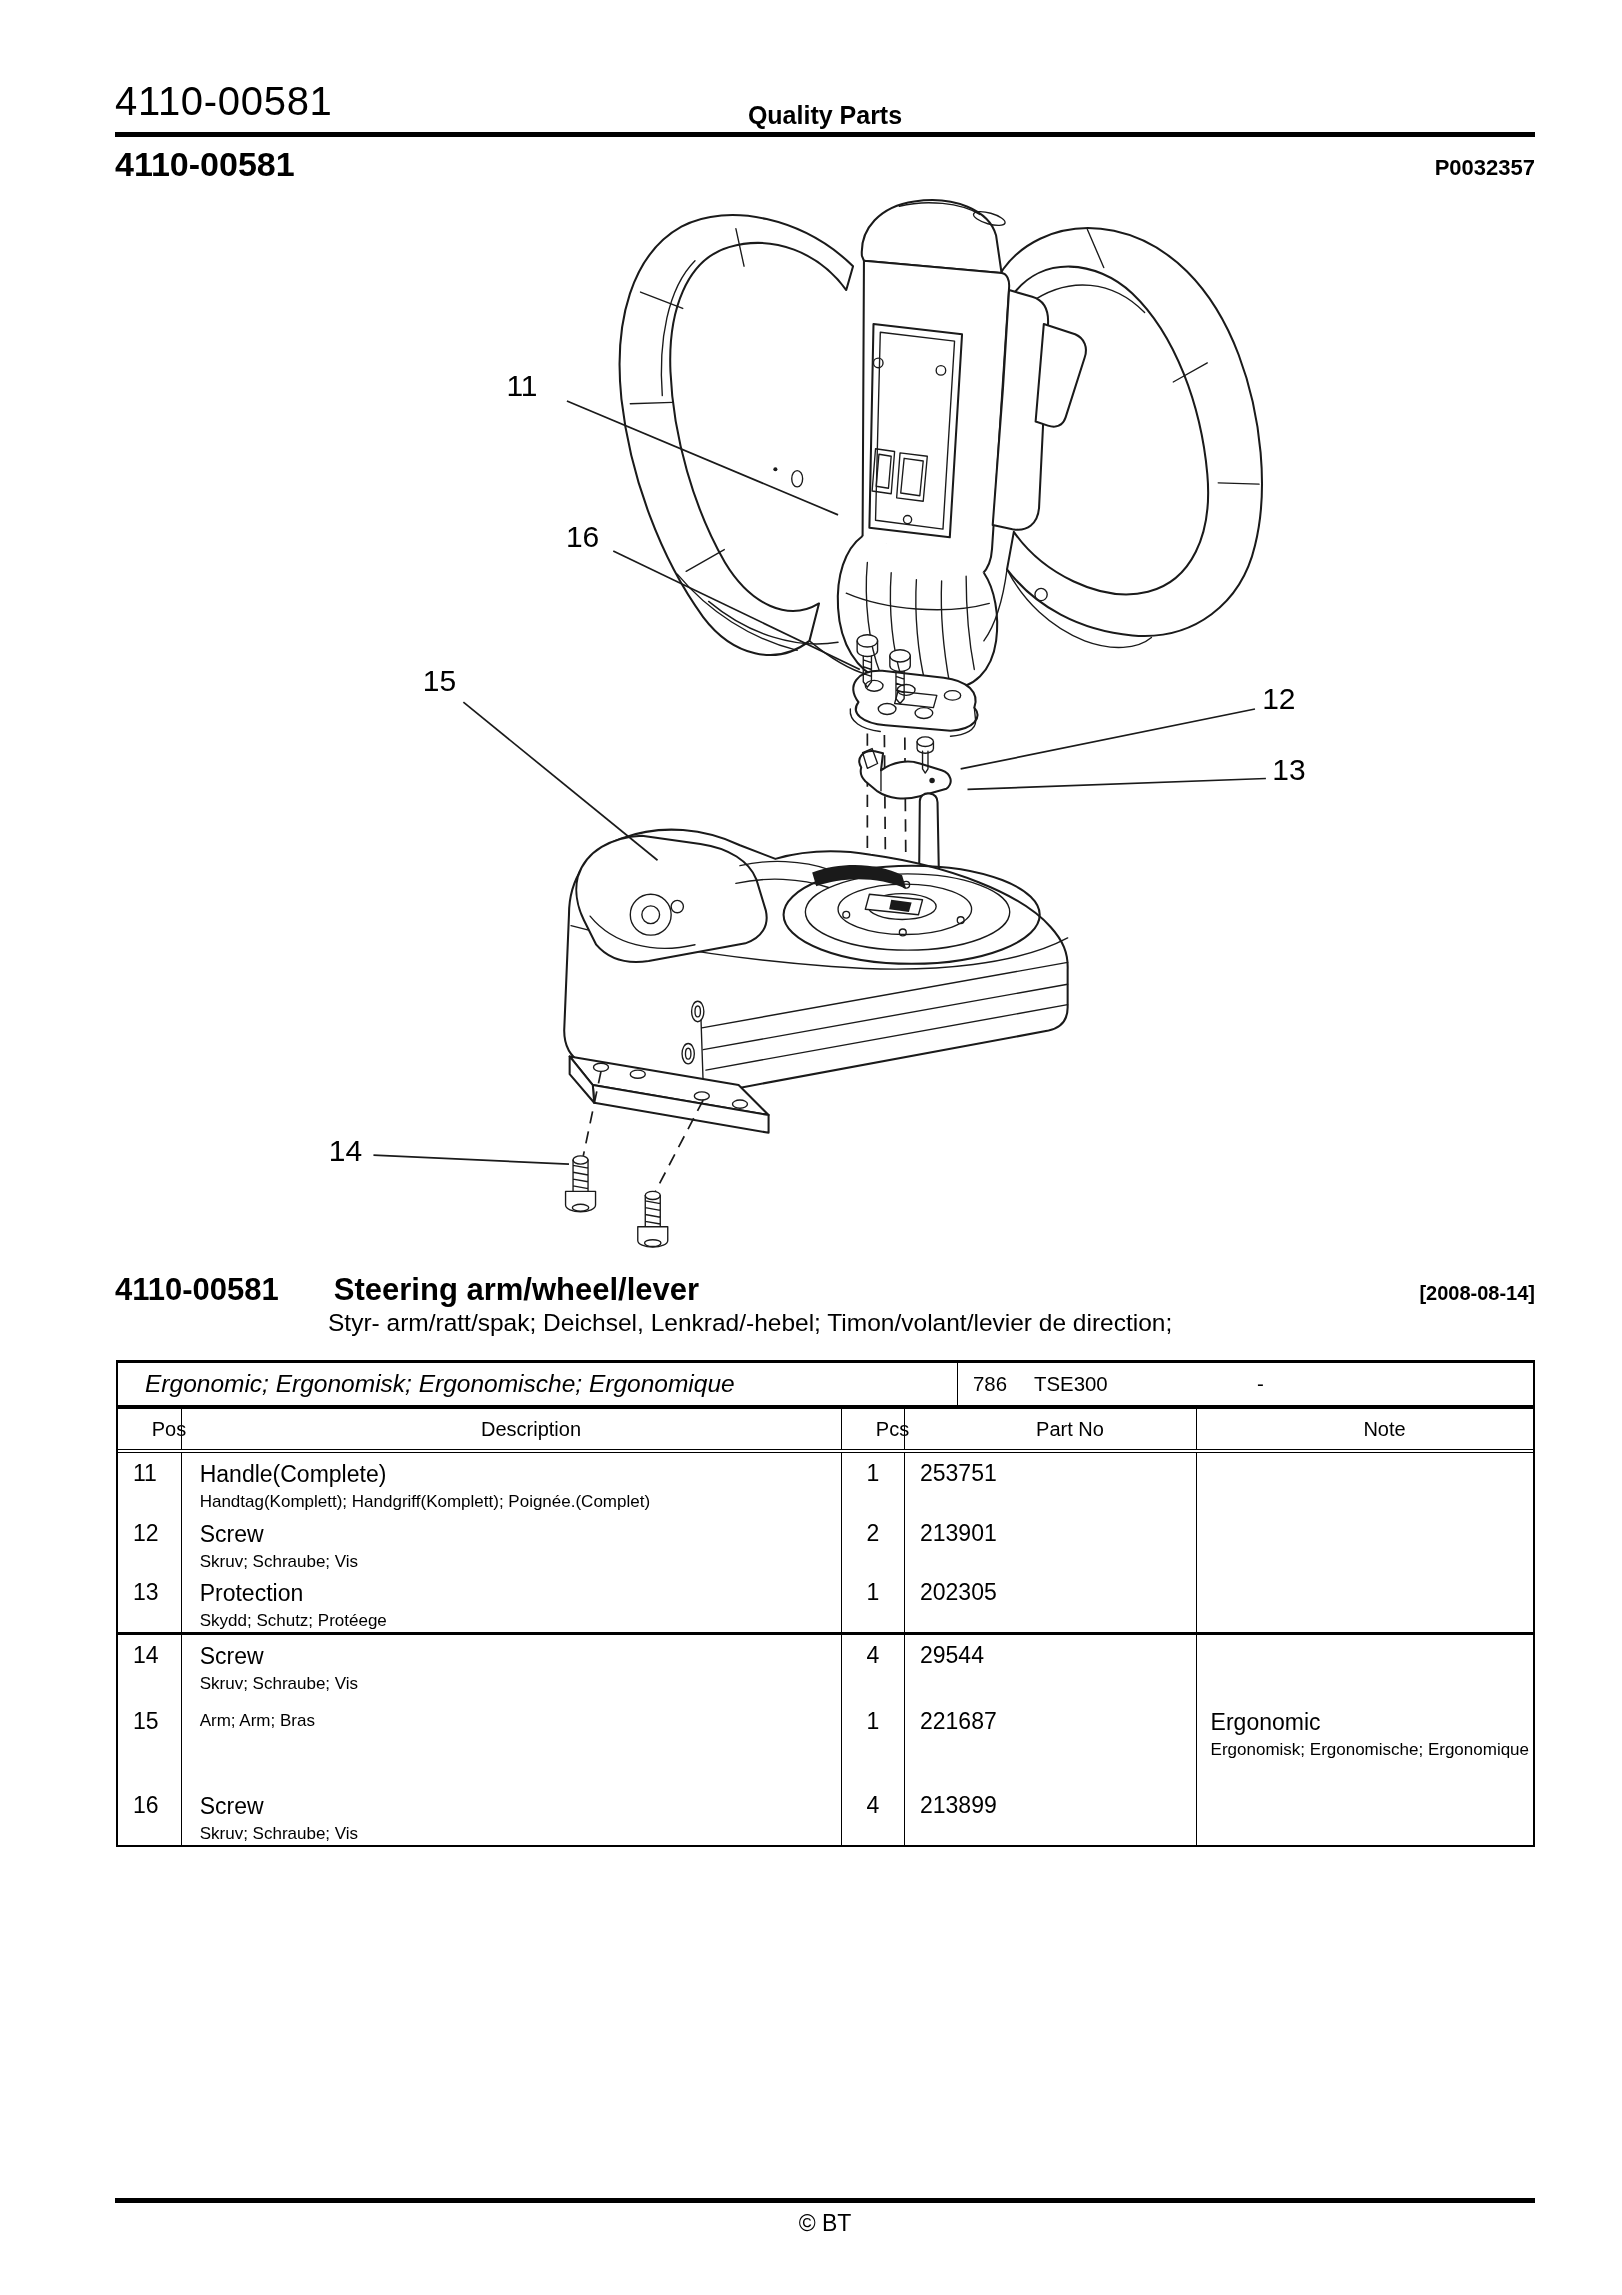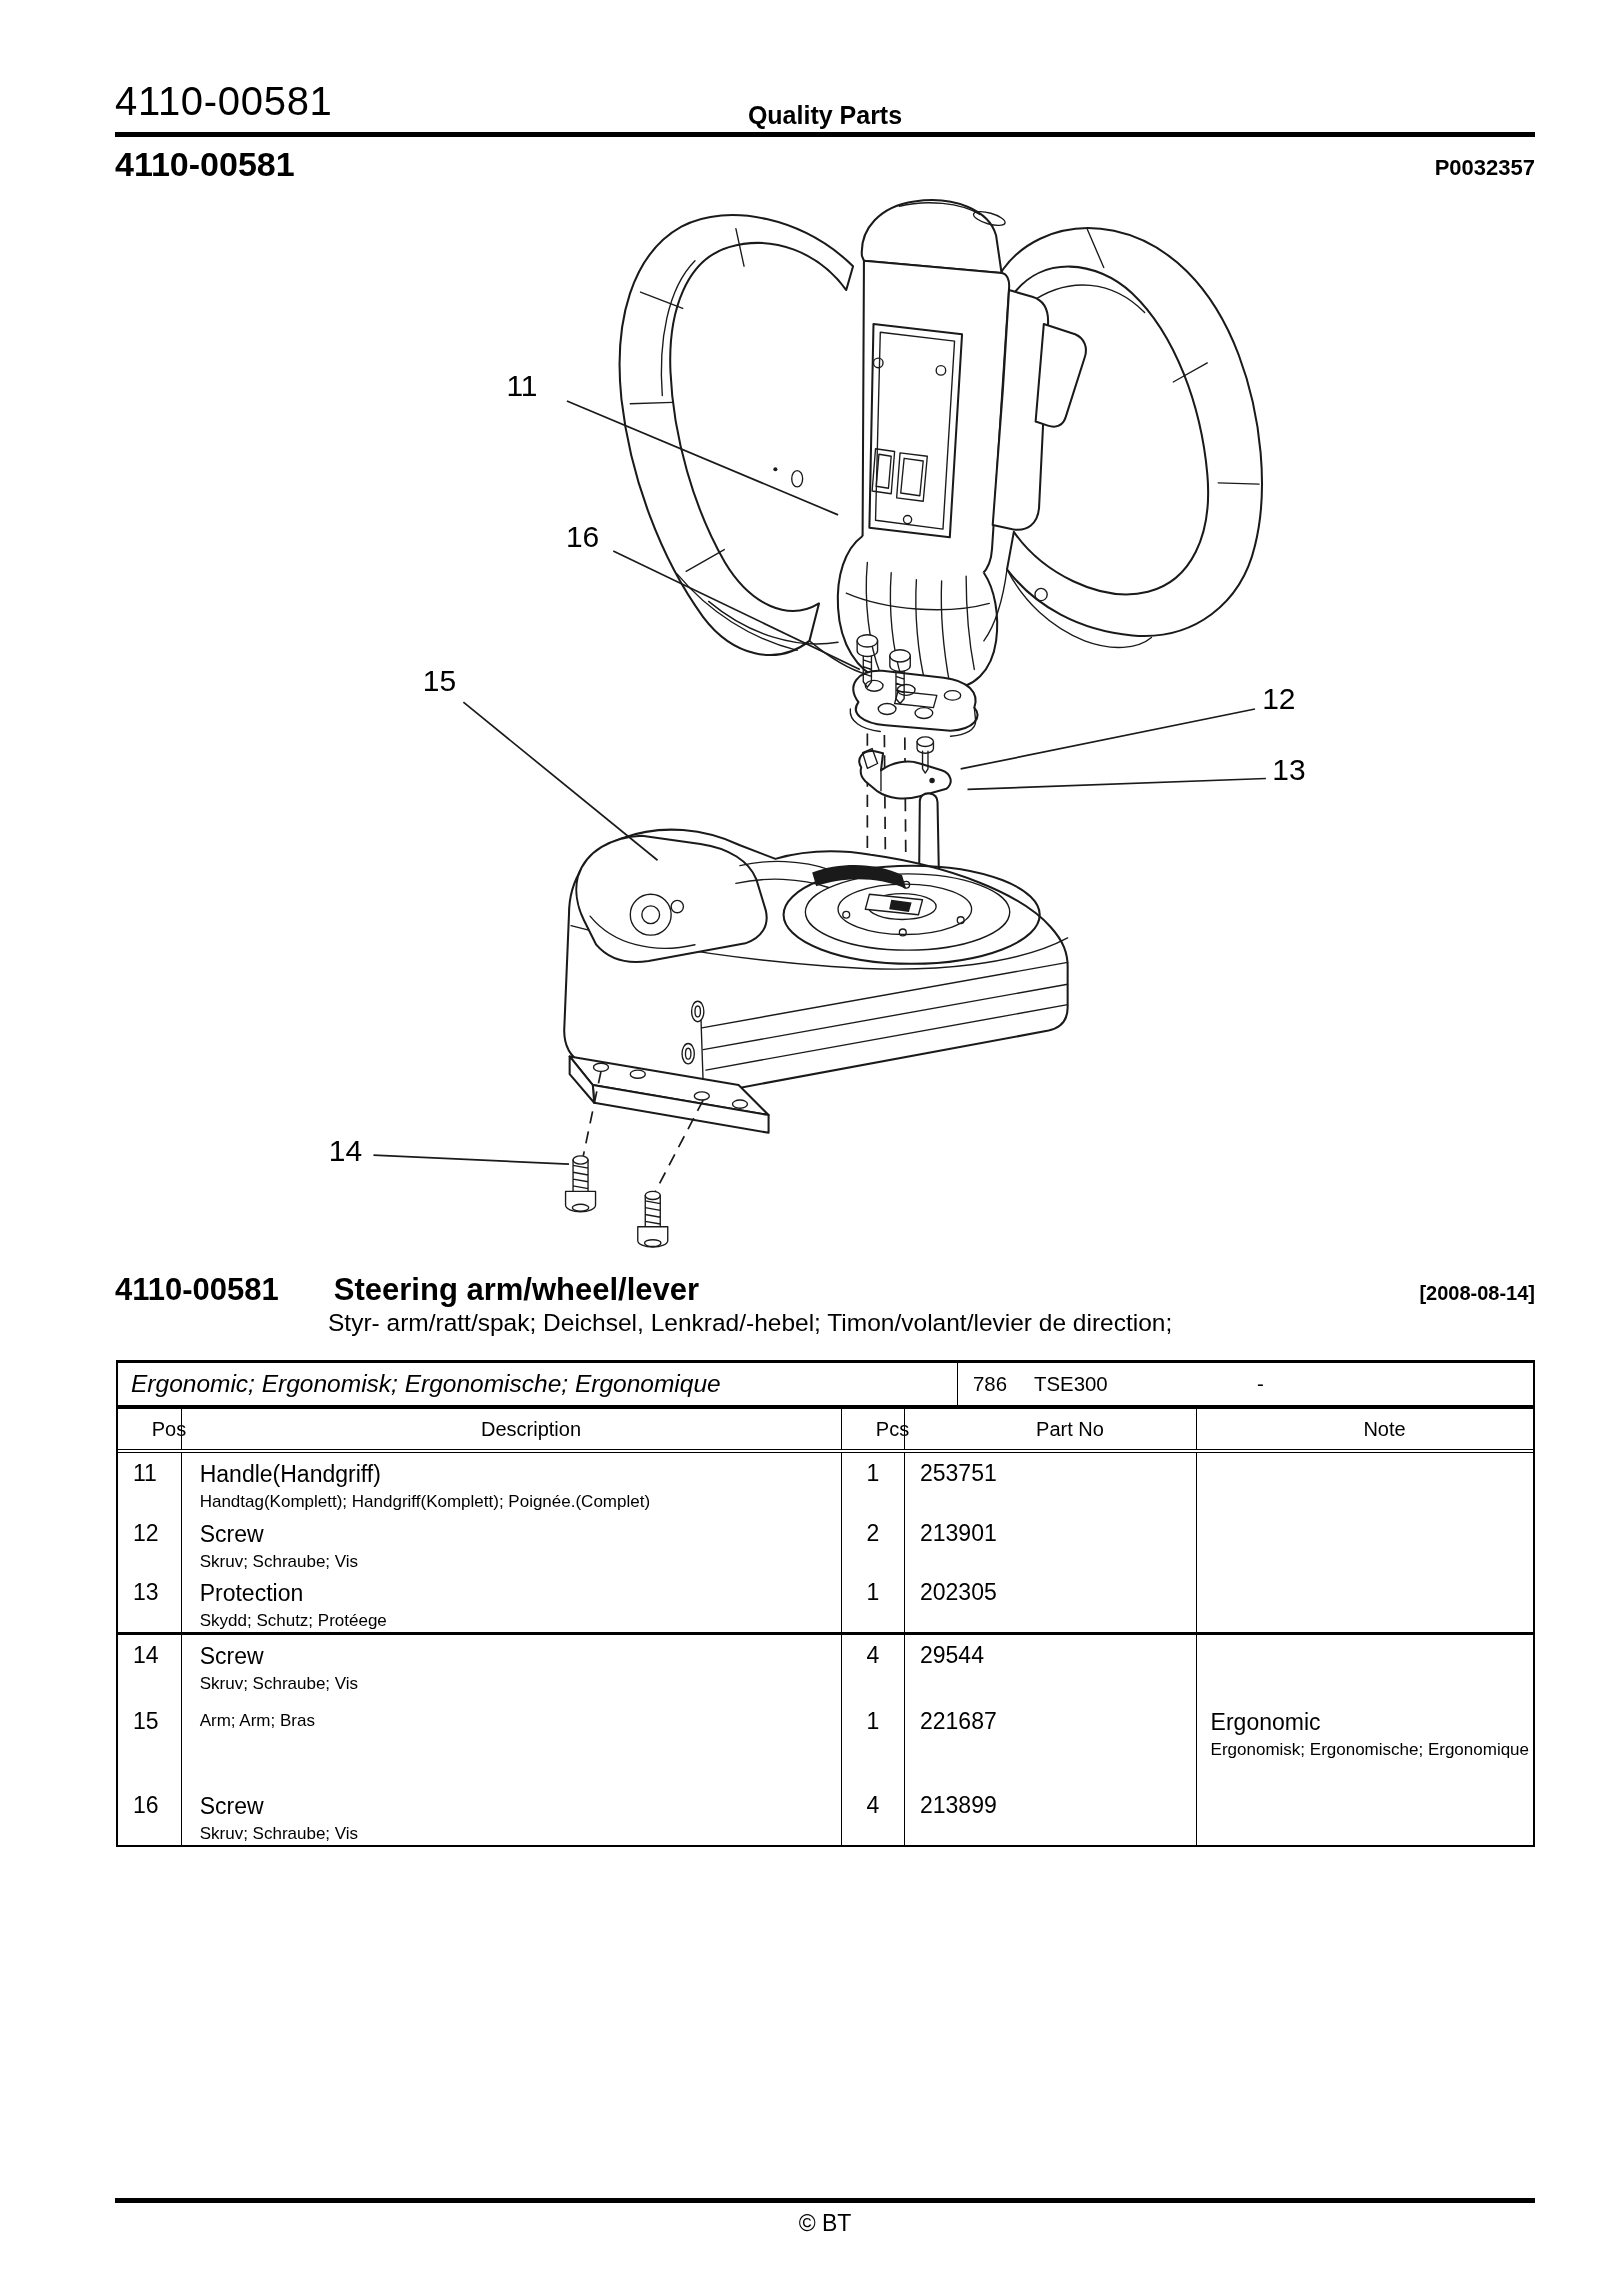--- a/index.html
+++ b/index.html
@@ -26,21 +26,21 @@
   svg .leader{fill:none;stroke:#1a1a1a;stroke-width:2.5;}
   
   .sec-row{left:115px;top:1272px;width:1420px;display:flex;align-items:baseline;}
   .sec-num{font-size:31px;font-weight:700;}
   .sec-title{font-size:31px;font-weight:700;margin-left:55px;}
   .sec-date{font-size:20px;font-weight:700;margin-left:auto;}
   .sec-sub{left:328px;top:1309px;font-size:24.5px;}
   
   .parts-table{left:116px;top:1360px;width:1419px;border:2px solid #000;border-top:3.4px solid #000;border-bottom:2.7px solid #000;box-sizing:border-box;background:#fff;}
   .band{display:flex;height:42px;border-bottom:4.1px solid #000;}
-  .band-left{width:840px;border-right:1.4px solid #000;box-sizing:border-box;display:flex;align-items:center;padding-left:13px;font-size:24.5px;font-style:italic;}
+  .band-left{width:840px;border-right:1.4px solid #000;box-sizing:border-box;display:flex;align-items:center;padding-left:27px;font-size:24.5px;font-style:italic;}
   .band-right{flex:1;position:relative;font-size:20.4px;}
   .band-right span{position:absolute;top:9.5px;}
   .band-type{left:15px;}
   .band-model{left:76px;}
   .band-serial{left:299px;}
   .grid{display:grid;grid-template-columns:64px 660px 63px 292px auto;}
   .cols-header{height:40px;border-bottom:4.8px double #000;font-size:20px;}
   .cols-header > div{display:flex;align-items:center;justify-content:center;box-sizing:border-box;margin-left:39px;}
   .cbr{border-right:1.4px solid #000;}
   .row > div{box-sizing:border-box;padding-top:6.8px;}
@@ -264,21 +264,21 @@
     <div class="cbr">Pos</div>
     <div class="cbr">Description</div>
     <div class="cbr">Pcs</div>
     <div class="cbr">Part No</div>
     <div>Note</div>
   </div>
 
   <div class="grid row rh1">
     <div class="cbr c-pos">11</div>
     <div class="cbr c-desc">
-      <div class="t-main">Handle(Handgriff)</div>
+      <div class="t-main">Handle(Complete)</div>
       <div class="t-sub">Handtag(Komplett); Handgriff(Komplett); Poignée.(Complet)</div>
     </div>
     <div class="cbr c-pcs">1</div>
     <div class="cbr c-part">253751</div>
     <div class="c-note">
       <div class="t-main"></div>
       <div class="t-sub"></div>
     </div>
   </div>
 

